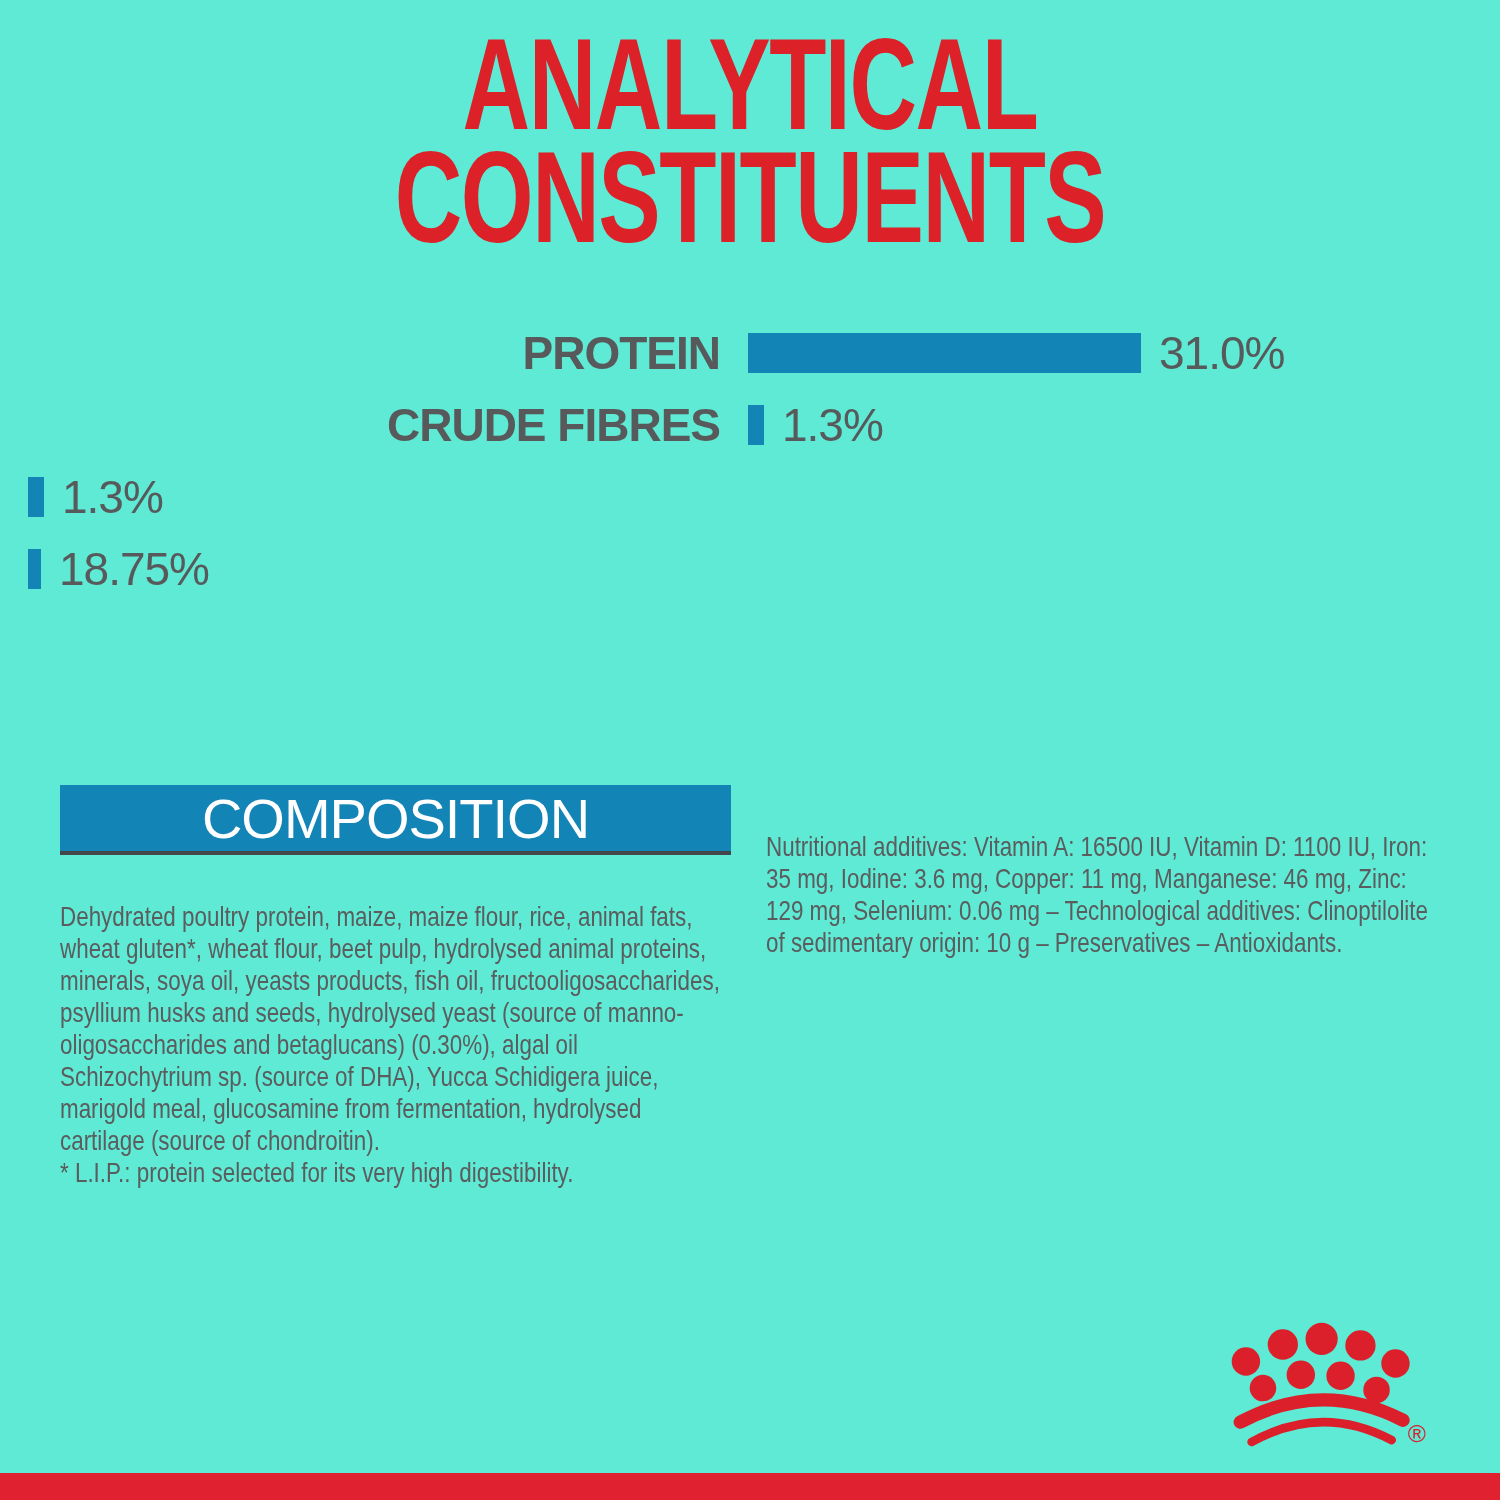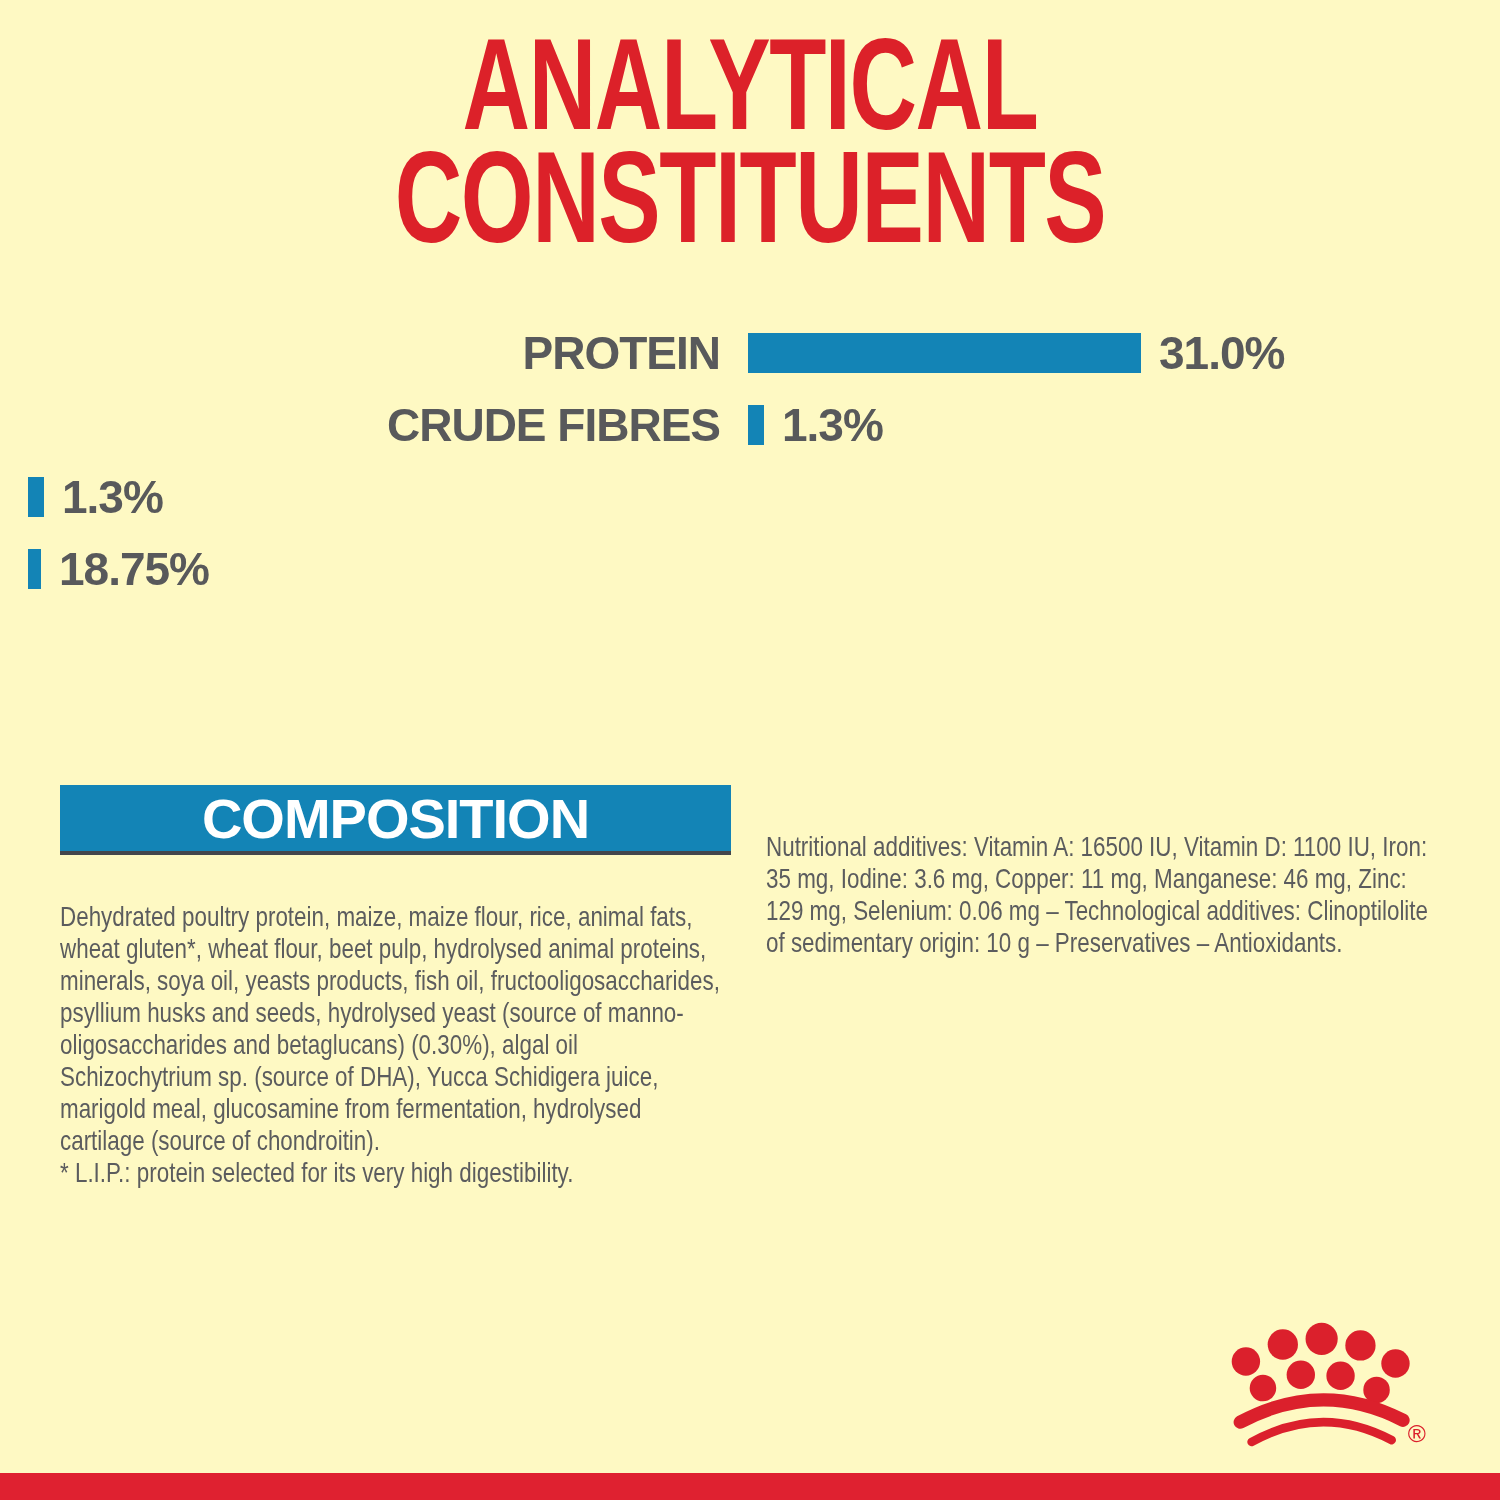--- a/index.html
+++ b/index.html
@@ -1,42 +1,42 @@
 <!DOCTYPE html>
 <html><head>
 <meta charset="utf-8">
 <style>
   * { margin:0; padding:0; box-sizing:border-box; }
   html,body { width:1500px; height:1500px; background:#ffffff; overflow:hidden;
               font-family:"Liberation Sans", sans-serif; }
-  .canvas { position:relative; width:1500px; height:1500px; background:#fef9c3; }
+  .canvas { position:relative; width:1500px; height:1500px; background:#5eead4; }
 
   
   .title { position:absolute; top:28px; left:0; width:1500px; text-align:center;
            color:#DC2129; font-weight:bold; }
   .title .line { font-size:130px; line-height:113px; letter-spacing:-2px;
                  transform:scaleX(0.72); transform-origin:50% 50%; white-space:nowrap; }
 
   
   .chart { position:absolute; top:333px; left:0; width:1500px; }
   .chart-row { display:flex; align-items:center; height:40px; margin-bottom:32px; }
   .chart-label { width:720px; text-align:right; font-size:46px; font-weight:bold;
                  color:#58595B; letter-spacing:-1px; line-height:40px; white-space:nowrap; }
   .chart-bar { height:40px; background:#1384B6; margin-left:28px; flex:0 0 auto; }
-  .chart-value { font-size:46px; font-weight:bold; color:#58595B; margin-left:18px;
+  .chart-value { font-size:46px; font-weight:normal; color:#58595B; margin-left:18px;
                  line-height:40px; letter-spacing:-1px; white-space:nowrap; }
 
   
   .columns { position:absolute; top:785px; left:0; width:1500px; }
   .col { position:absolute; top:0; width:671px; }
   .col-composition { left:60px; }
   .col-additives  { left:766px; }
   .col-header { height:70px; background:#1384B6; border-bottom:4px solid #43464B;
                 display:flex; align-items:center; justify-content:center; }
-  .col-header span { color:#ffffff; font-size:56px; font-weight:bold;
+  .col-header span { color:#ffffff; font-size:56px; font-weight:normal;
                      letter-spacing:-1px; white-space:nowrap; }
   .col-body { margin-top:46px; width:840px; transform:scaleX(0.8);
               transform-origin:0 0; color:#5B5C5E; font-size:28px; line-height:32px; }
   .col-body p { margin:0; }
 
   
   .crown { position:absolute; left:1228px; top:1318px; width:210px; height:142px; }
 
   
   .bottom-bar { position:absolute; left:0; bottom:0; width:1500px; height:27px;

